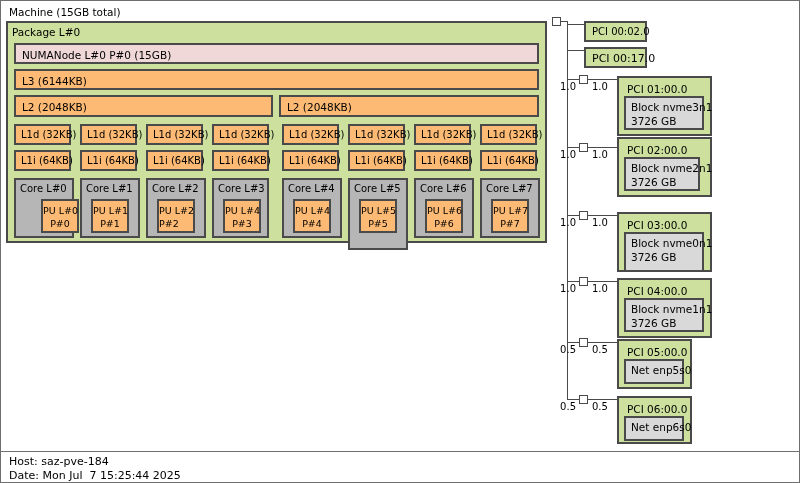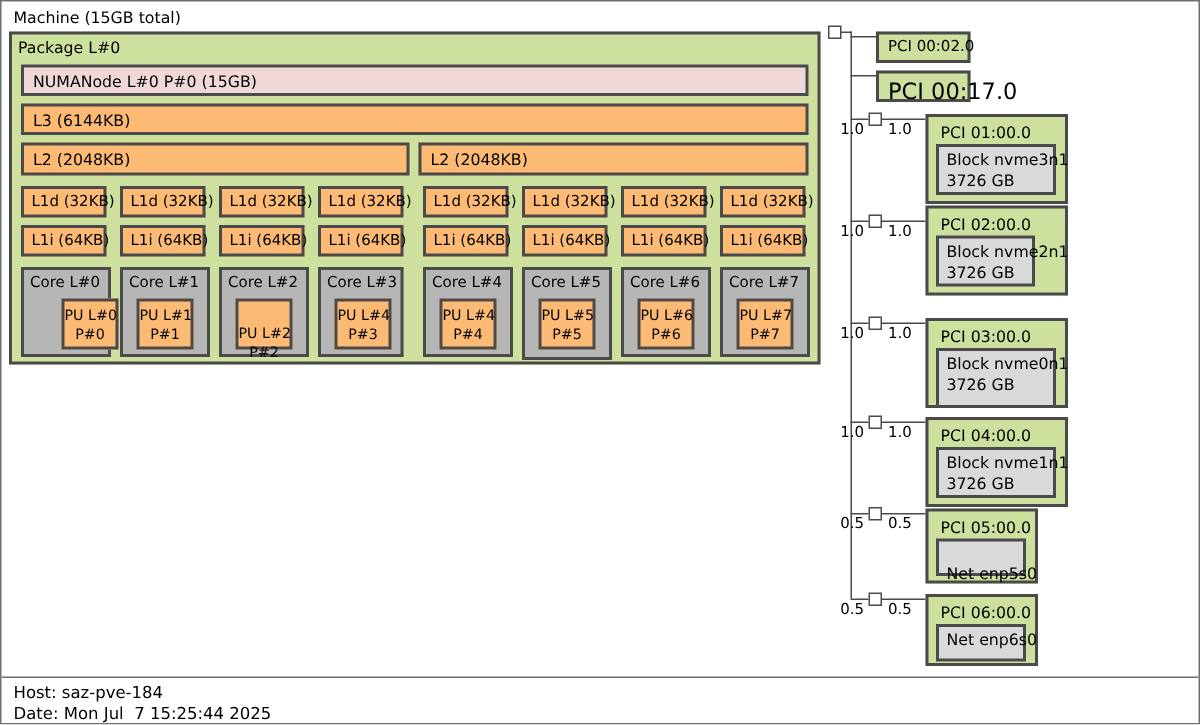--- a/index.html
+++ b/index.html
@@ -75,21 +75,21 @@
         <div class="abs" style="left: 4px; top: 3px; font-size: 10px;">Core L#1</div>
         <div class="box white" style="left: 9px; top: 19px; width: 38px; height: 34px; font-size: 9.5px; text-align: center; padding-top: 3px; line-height: 13px;">
           <div>PU L#1</div>
           <div>P#1</div>
         </div>
       </div>
       <div class="box white cache-lbl" style="left: 145px; top: 123px; width: 57px; height: 21px;">L1d (32KB)</div>
       <div class="box white cache-lbl" style="left: 145px; top: 149px; width: 57px; height: 21px;">L1i (64KB)</div>
       <div class="box gray" style="left: 145px; top: 177px; width: 60px; height: 60px;">
         <div class="abs" style="left: 4px; top: 3px; font-size: 10px;">Core L#2</div>
-        <div class="box white" style="left: 9px; top: 19px; width: 38px; height: 34px; font-size: 9.5px; text-align: center; padding-top: 15px; line-height: 13px;">
+        <div class="box white" style="left: 9px; top: 19px; width: 38px; height: 34px; font-size: 9.5px; text-align: left; padding-top: 3px; line-height: 13px;">
           <div>PU L#2</div>
           <div>P#2</div>
         </div>
       </div>
       <div class="box white cache-lbl" style="left: 211px; top: 123px; width: 57px; height: 21px;">L1d (32KB)</div>
       <div class="box white cache-lbl" style="left: 211px; top: 149px; width: 57px; height: 21px;">L1i (64KB)</div>
       <div class="box gray" style="left: 211px; top: 177px; width: 57px; height: 60px;">
         <div class="abs" style="left: 4px; top: 3px; font-size: 10px;">Core L#3</div>
         <div class="box white" style="left: 9px; top: 19px; width: 38px; height: 34px; font-size: 9.5px; text-align: center; padding-top: 3px; line-height: 13px;">
           <div>PU L#4</div>
@@ -100,21 +100,21 @@
       <div class="box white cache-lbl" style="left: 281px; top: 149px; width: 57px; height: 21px;">L1i (64KB)</div>
       <div class="box gray" style="left: 281px; top: 177px; width: 60px; height: 60px;">
         <div class="abs" style="left: 4px; top: 3px; font-size: 10px;">Core L#4</div>
         <div class="box white" style="left: 9px; top: 19px; width: 38px; height: 34px; font-size: 9.5px; text-align: center; padding-top: 3px; line-height: 13px;">
           <div>PU L#4</div>
           <div>P#4</div>
         </div>
       </div>
       <div class="box white cache-lbl" style="left: 347px; top: 123px; width: 57px; height: 21px;">L1d (32KB)</div>
       <div class="box white cache-lbl" style="left: 347px; top: 149px; width: 57px; height: 21px;">L1i (64KB)</div>
-      <div class="box gray" style="left: 347px; top: 177px; width: 60px; height: 62px;">
+      <div class="box gray" style="left: 347px; top: 177px; width: 60px; height: 72px;">
         <div class="abs" style="left: 4px; top: 3px; font-size: 10px;">Core L#5</div>
         <div class="box white" style="left: 9px; top: 19px; width: 38px; height: 34px; font-size: 9.5px; text-align: center; padding-top: 3px; line-height: 13px;">
           <div>PU L#5</div>
           <div>P#5</div>
         </div>
       </div>
       <div class="box white cache-lbl" style="left: 413px; top: 123px; width: 57px; height: 21px;">L1d (32KB)</div>
       <div class="box white cache-lbl" style="left: 413px; top: 149px; width: 57px; height: 21px;">L1i (64KB)</div>
       <div class="box gray" style="left: 413px; top: 177px; width: 60px; height: 60px;">
         <div class="abs" style="left: 4px; top: 3px; font-size: 10px;">Core L#6</div>
@@ -133,39 +133,39 @@
         </div>
       </div>
     </div>
   <div id="pci-layer">
       <div class="sq" style="left: 551px; top: 16px;"></div>
       <div class="line" style="left: 559px; top: 20px; width: 8px; height: 1px;"></div>
       <div class="line" style="left: 566px; top: 20px; width: 1px; height: 378px;"></div>
       <div class="line" style="left: 566px; top: 23px; width: 18px; height: 1px;"></div>
       <div class="box green" style="left: 583px; top: 20px; width: 63px; height: 21px; padding-top: 3px; padding-left: 6px; font-size: 10px;">PCI 00:02.0</div>
       <div class="line" style="left: 566px; top: 49px; width: 18px; height: 1px;"></div>
-      <div class="box green" style="left: 583px; top: 46px; width: 63px; height: 21px; padding-top: 3px; padding-left: 6px; font-size: 15px;">PCI 00:17.0</div>
+      <div class="box green" style="left: 583px; top: 46px; width: 63px; height: 21px; padding-top: 3px; padding-left: 6px; font-size: 11px;">PCI 00:17.0</div>
       <div class="line" style="left: 566px; top: 78px; width: 50px; height: 1px;"></div>
       <div class="sq" style="left: 578px; top: 74px;"></div>
       <div class="speed" style="left: 548px; top: 80px; text-align: right;">1.0</div>
       <div class="speed" style="left: 591px; top: 80px; text-align: left;">1.0</div>
       <div class="box green" style="left: 616px; top: 75px; width: 95px; height: 60px;">
         <div class="abs" style="left: 8px; top: 5px;">PCI 01:00.0</div>
         <div class="box devgray" style="left: 5px; top: 18px; width: 80px; height: 34px; padding-top: 2px; padding-left: 5px; line-height: 14px;">
           <div>Block nvme3n1</div>
           <div>3726 GB</div>
         </div>
       </div>
       <div class="line" style="left: 566px; top: 146px; width: 50px; height: 1px;"></div>
       <div class="sq" style="left: 578px; top: 142px;"></div>
       <div class="speed" style="left: 548px; top: 148px; text-align: right;">1.0</div>
       <div class="speed" style="left: 591px; top: 148px; text-align: left;">1.0</div>
       <div class="box green" style="left: 616px; top: 136px; width: 95px; height: 60px;">
         <div class="abs" style="left: 8px; top: 5px;">PCI 02:00.0</div>
-        <div class="box devgray" style="left: 5px; top: 18px; width: 66px; height: 34px; padding-top: 2px; padding-left: 5px; line-height: 14px;">
+        <div class="box devgray" style="left: 5px; top: 18px; width: 76px; height: 34px; padding-top: 2px; padding-left: 5px; line-height: 14px;">
           <div>Block nvme2n1</div>
           <div>3726 GB</div>
         </div>
       </div>
       <div class="line" style="left: 566px; top: 214px; width: 50px; height: 1px;"></div>
       <div class="sq" style="left: 578px; top: 210px;"></div>
       <div class="speed" style="left: 548px; top: 216px; text-align: right;">1.0</div>
       <div class="speed" style="left: 591px; top: 216px; text-align: left;">1.0</div>
       <div class="box green" style="left: 616px; top: 211px; width: 95px; height: 60px;">
         <div class="abs" style="left: 8px; top: 5px;">PCI 03:00.0</div>
@@ -184,21 +184,21 @@
           <div>Block nvme1n1</div>
           <div>3726 GB</div>
         </div>
       </div>
       <div class="line" style="left: 566px; top: 341px; width: 50px; height: 1px;"></div>
       <div class="sq" style="left: 578px; top: 337px;"></div>
       <div class="speed" style="left: 548px; top: 343px; text-align: right;">0.5</div>
       <div class="speed" style="left: 591px; top: 343px; text-align: left;">0.5</div>
       <div class="box green" style="left: 616px; top: 338px; width: 75px; height: 50px;">
         <div class="abs" style="left: 8px; top: 5px;">PCI 05:00.0</div>
-        <div class="box devgray" style="left: 5px; top: 18px; width: 60px; height: 25px; padding-top: 15px; padding-left: 5px; line-height: 14px;">
+        <div class="box devgray" style="left: 5px; top: 18px; width: 60px; height: 25px; padding-top: 2px; padding-left: 5px; line-height: 14px;">
           <div>Net enp5s0</div>
         </div>
       </div>
       <div class="line" style="left: 566px; top: 398px; width: 50px; height: 1px;"></div>
       <div class="sq" style="left: 578px; top: 394px;"></div>
       <div class="speed" style="left: 548px; top: 400px; text-align: right;">0.5</div>
       <div class="speed" style="left: 591px; top: 400px; text-align: left;">0.5</div>
       <div class="box green" style="left: 616px; top: 395px; width: 75px; height: 48px;">
         <div class="abs" style="left: 8px; top: 5px;">PCI 06:00.0</div>
         <div class="box devgray" style="left: 5px; top: 18px; width: 60px; height: 25px; padding-top: 2px; padding-left: 5px; line-height: 14px;">

